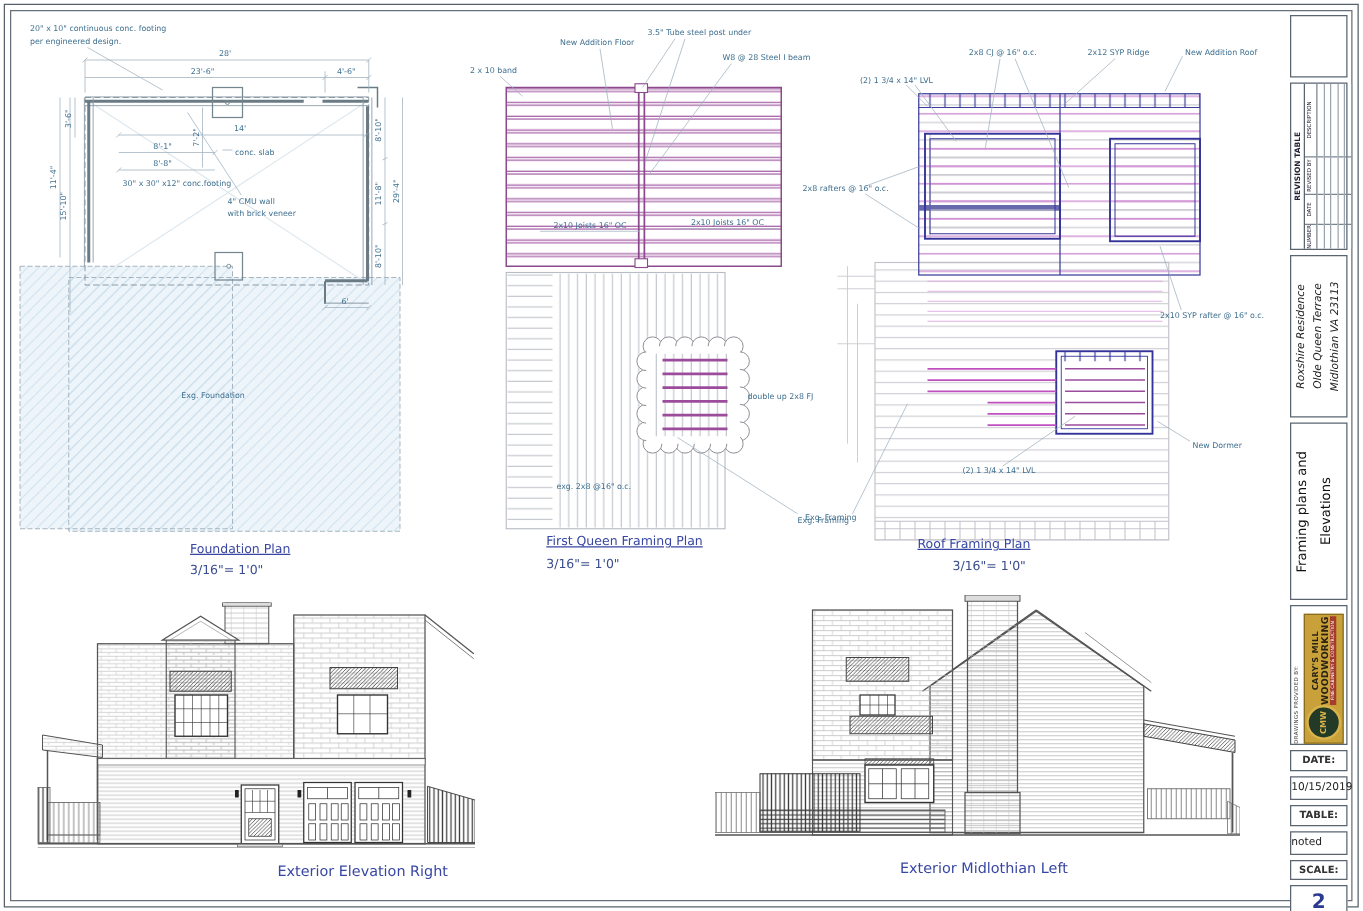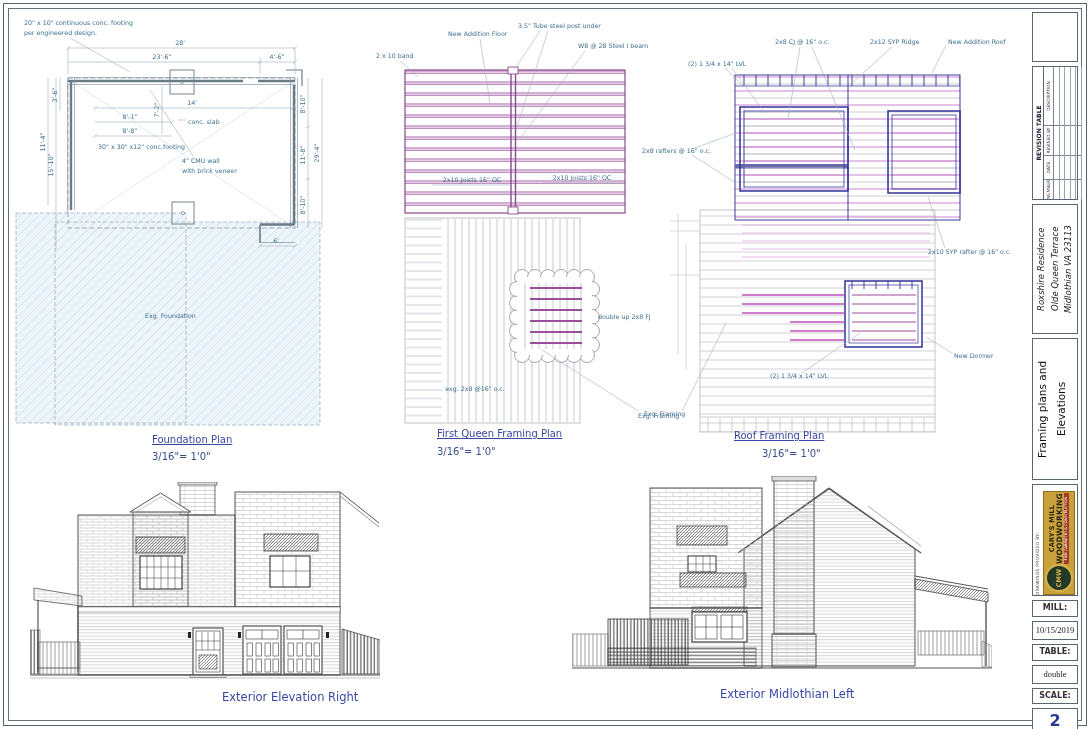--- a/index.html
+++ b/index.html
@@ -31,21 +31,21 @@
   .provided{font-size:4.4px;color:#444;height:8px;line-height:8px;letter-spacing:0.3px;}
   .logo{width:104px;height:32px;background:#c8a13b;border:1px solid #8a6d1f;box-sizing:border-box;
         display:flex;align-items:center;padding:1px 2px;margin-top:1px;}
   .logo-circle{width:24px;height:24px;border-radius:50%;background:#233a26;border:2px solid #d8b34c;
         color:#d8b34c;font-size:6.5px;font-weight:bold;display:flex;align-items:center;justify-content:center;flex:none;}
   .logo-txt{flex:1;text-align:center;line-height:1;}
   .logo-n1{font-size:6.5px;font-weight:bold;color:#2a2313;letter-spacing:0.2px;}
   .logo-n2{font-size:7.5px;font-weight:bold;color:#2a2313;letter-spacing:0.2px;}
   .logo-tag{font-size:3.6px;color:#fff;background:#a53c2c;margin-top:1px;padding:0.5px 0;}
   .kv-label{font-size:8px;font-weight:bold;color:#333;text-align:center;line-height:14px;height:15px;}
-  .kv-val{font-size:8.5px;color:#222;text-align:center;line-height:16px;height:17px;font-family:Liberation Serif, serif;}
+  .kv-val{font-size:8.5px;color:#222;line-height:16px;height:17px;}
   .sheet-num{font-size:16px;font-weight:bold;color:#2b3990;text-align:center;line-height:23px;height:24px;}
 </style>
 </head>
 <body>
 
 <div id="sheet">
   <div class="frame1"></div>
   <div class="frame2"></div>
 
   <svg style="left:10px;top:10px" width="340" height="460" viewBox="0 0 340 460">
@@ -605,30 +605,30 @@
           <div class="logo-circle">CMW</div>
           <div class="logo-txt">
             <div class="logo-n1">CARY'S MILL</div>
             <div class="logo-n2">WOODWORKING</div>
             <div class="logo-tag">FINE CABINETRY &amp; CONSTRUCTION</div>
           </div>
         </div>
       </div>
     </div>
     <div class="tb-box">
-        <div class="kv-label">MILL:</div>
+        <div class="kv-label">DATE:</div>
       </div>
     <div class="tb-box">
         <div class="kv-val">10/15/2019</div>
       </div>
     <div class="tb-box">
         <div class="kv-label">TABLE:</div>
       </div>
     <div class="tb-box">
-        <div class="kv-val">double</div>
+        <div class="kv-val">noted</div>
       </div>
     <div class="tb-box">
         <div class="kv-label" style="height:14px;line-height:13px">SCALE:</div>
       </div>
     <div class="tb-box">
         <div class="sheet-num">2</div>
       </div>
   </div>
 </div>
 

